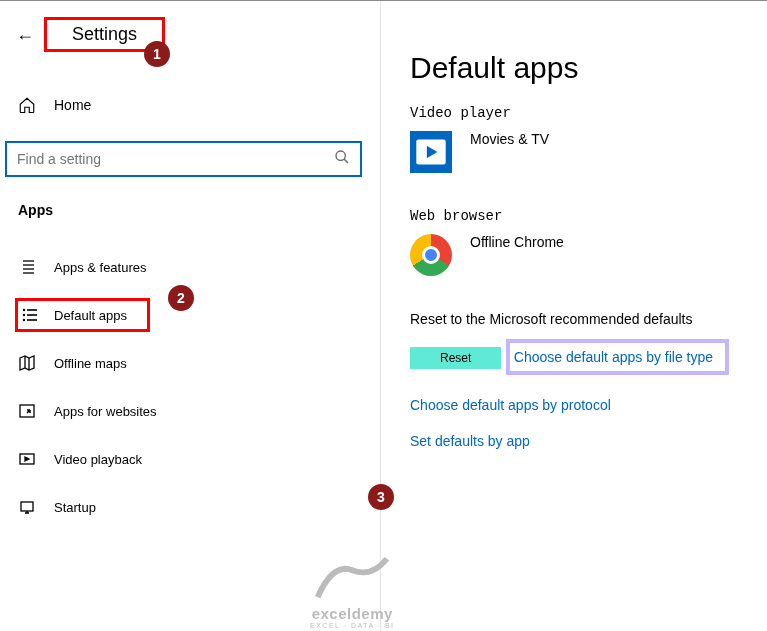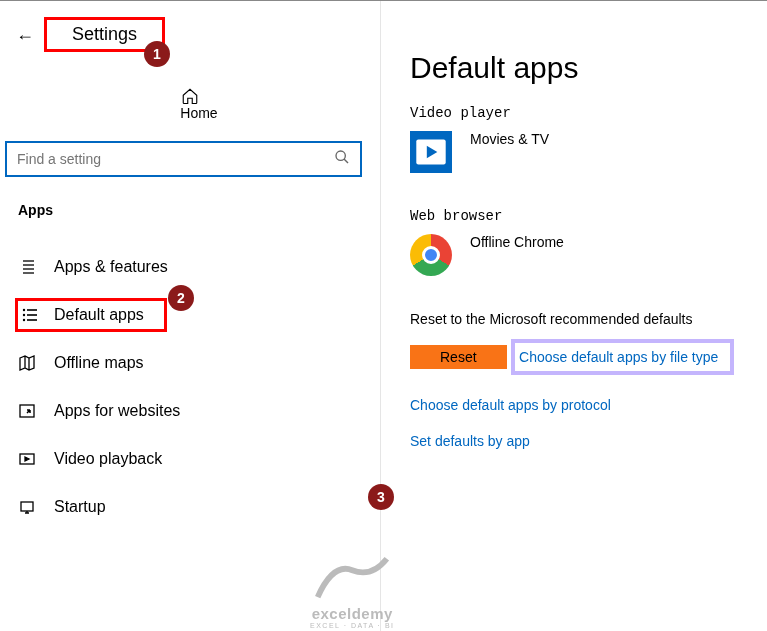--- a/index.html
+++ b/index.html
@@ -7,49 +7,49 @@
     
     .container { display: flex; height: 100%; }
     .sidebar { width: 380px; padding: 15px 0 0 0; position: relative; }
     .main { flex: 1; padding: 50px 10px 0 30px; }
     .divider { position: absolute; left: 380px; top: 0; bottom: 0; width: 1px; background: #e5e5e5; }
     
     .header-row { display: flex; align-items: center; padding: 0 0 0 16px; height: 36px; }
     .back-arrow { font-size: 18px; color: #000; margin-right: 10px; }
     .settings-title { font-size: 18px; font-weight: 400; padding: 4px 25px; border: 3px solid red; }
     
-    .home-row { display: flex; align-items: center; padding: 0 0 0 18px; margin-top: 35px; height: 36px; flex-direction: column; }
+    .home-row { display: flex; align-items: center; padding: 0 0 0 18px; margin-top: 35px; height: 36px; }
     .home-icon { width: 18px; height: 18px; margin-right: 18px; }
     .home-label { font-size: 14px; }
     
     .search-box { margin: 18px 18px 0 5px; border: 2px solid #0067c0; height: 36px; display: flex; align-items: center; padding: 0 10px; }
     .search-input { border: none; outline: none; flex: 1; font-size: 14px; color: #666; background: transparent; }
     .search-icon { color: #666; }
     
     .apps-heading { font-size: 14px; font-weight: 600; margin: 25px 0 0 18px; }
     
     .nav { margin-top: 25px; }
     .nav-item { display: flex; align-items: center; padding: 0 0 0 18px; height: 48px; cursor: pointer; position: relative; }
     .nav-icon { width: 18px; height: 18px; margin-right: 18px; display: flex; align-items: center; justify-content: center; flex-shrink: 0; }
-    .nav-label { font-size: 16px; }
+    .nav-label { font-size: 13px; }
     .nav-item.highlight .nav-wrap { border: 3px solid red; display: flex; align-items: center; padding: 5px 20px 5px 3px; margin-left: -3px; }
     .nav-item.highlight .nav-icon { margin-right: 15px; }
     
     .main h1 { font-size: 30px; font-weight: 400; margin-bottom: 20px; }
     .section-label { font-size: 14px; margin-bottom: 10px; margin-top: 4px; font-family: Liberation Mono, monospace; }
     .app-row { display: flex; margin-bottom: 35px; cursor: pointer; }
     .app-icon { width: 42px; height: 42px; margin-right: 18px; display: flex; align-items: center; justify-content: center; }
     .app-name { font-size: 14px; }
     
     .movies-icon { background: #0067c0; display:flex; align-items:center; justify-content:center; }
     .chrome-icon { border-radius: 50%; background: conic-gradient(#ea4335 0 120deg, #34a853 120deg 240deg, #fbbc05 240deg 360deg); position: relative; }
     .chrome-center { position:absolute; width: 18px; height: 18px; background: #4285f4; border: 3px solid #fff; border-radius: 50%; top:50%; left:50%; transform: translate(-50%,-50%); }
     
     .reset-label { font-size: 14px; margin-bottom: 12px; margin-top: 8px; }
-    .reset-btn { background: #f97316; border: none; padding: 4px 30px; font-size: 14px; cursor: pointer; margin-bottom: 28px; }
+    .reset-btn { background: #5eead4; border: none; padding: 4px 30px; font-size: 12px; cursor: pointer; margin-bottom: 28px; }
     
     .link { color: #0067c0; font-size: 14px; display: block; margin-bottom: 20px; cursor: pointer; }
     .link.highlight-wrap { border: 4px solid #c4b5fd; padding: 6px 12px 6px 4px; display: inline-block; margin-bottom: 2px; }
     
     .callout { position: absolute; width: 26px; height: 26px; background: #8b1a1a; color: #fff; border-radius: 50%; display: flex; align-items: center; justify-content: center; font-size: 14px; font-weight: bold; z-index: 10; }
     .c1 { top: 40px; left: 144px; }
     .c2 { top: 284px; left: 168px; }
     .c3 { top: 483px; left: 368px; }
     
     .watermark { position: absolute; left: 310px; bottom: 2px; color: #bbb; font-size: 11px; text-align: center; }

